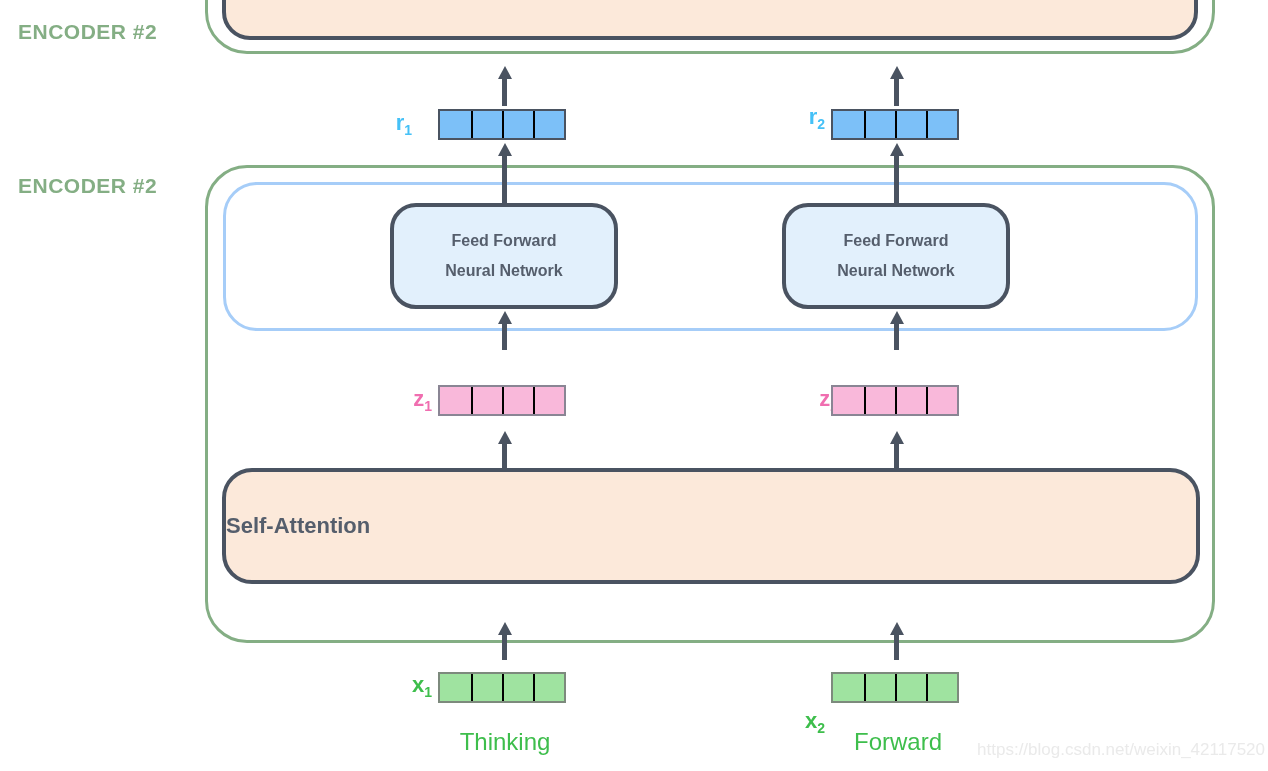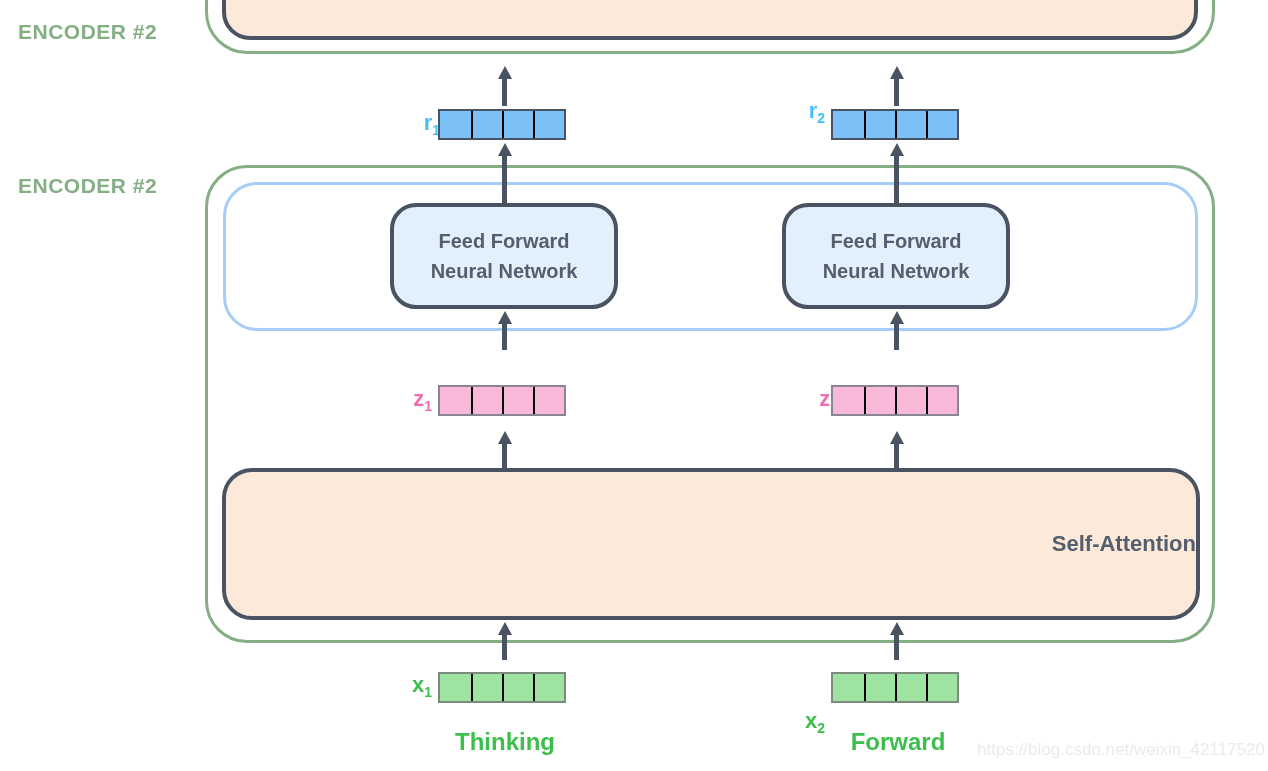--- a/index.html
+++ b/index.html
@@ -62,33 +62,33 @@
   }
   
   .ffnn-box{
     position:absolute;
     width:228px;height:106px;
     background:var(--ffnn-fill);
     border:4px solid var(--dark-slate);
     border-radius:26px;
     display:flex;flex-direction:column;align-items:center;justify-content:center;
     color:var(--dark-text);
-    font-size:20px;font-weight:600;line-height:30px;
+    font-size:16px;font-weight:600;line-height:30px;
     text-align:center;
   }
   .ffnn-left{left:390px;top:203px;}
   .ffnn-right{left:782px;top:203px;}
   
   .self-attention-box{
     position:absolute;
-    left:222px;top:468px;width:978px;height:152px;
+    left:222px;top:468px;width:978px;height:116px;
     background:var(--peach-fill);
     border:4px solid var(--dark-slate);
     border-radius:30px;
-    display:flex;align-items:center;justify-content:flex-end;
+    display:flex;align-items:center;justify-content:flex-start;
     color:var(--dark-text);
     font-size:22px;font-weight:600;
   }
   
   .vec{
     position:absolute;
     display:flex;
   }
   .vec .cell{width:31px;height:27px;}
   .vec .cell + .cell{border-left:2px solid;}
@@ -107,22 +107,22 @@
   
   .vec-label{
     position:absolute;
     width:36px;text-align:right;
     font-size:22px;font-weight:700;
   }
   .vec-label sub{font-size:14px;font-weight:700;}
   .lab-r{color:var(--r-label);}
   .lab-z{color:var(--z-label);}
   .lab-x{color:var(--word-green);}
-  .lab-r1{left:404px;top:110px;}
-  .lab-r2{left:789px;top:98px;}
+  .lab-r1{left:376px;top:110px;}
+  .lab-r2{left:789px;top:104px;}
   .lab-z1{left:396px;top:386px;}
   .lab-z2{left:802px;top:386px;}
   .lab-x1{left:396px;top:672px;}
   .lab-x2{left:789px;top:708px;}
   
   .arrow{position:absolute;width:16px;}
   .arrow::before{
     content:"";position:absolute;top:0;left:1px;
     border-left:7px solid transparent;
     border-right:7px solid transparent;
@@ -137,21 +137,21 @@
   .arrow-above-r{top:66px;height:40px;}
   .arrow-ffnn-to-r{top:143px;height:60px;}
   .arrow-z-to-ffnn{top:311px;height:39px;}
   .arrow-sa-to-z{top:431px;height:37px;}
   .arrow-x-to-sa{top:622px;height:38px;}
   
   .word{
     position:absolute;top:728px;width:220px;
     text-align:center;
     color:var(--word-green);
-    font-size:24px;font-weight:700;
+    font-size:24px;font-weight:400;
   }
   .word-left{left:395px;}
   .word-right{left:788px;}
   
   .watermark{
     position:absolute;left:975px;top:740px;width:290px;
     text-align:right;
     color:var(--watermark-gray);
     font-size:17px;
   }

